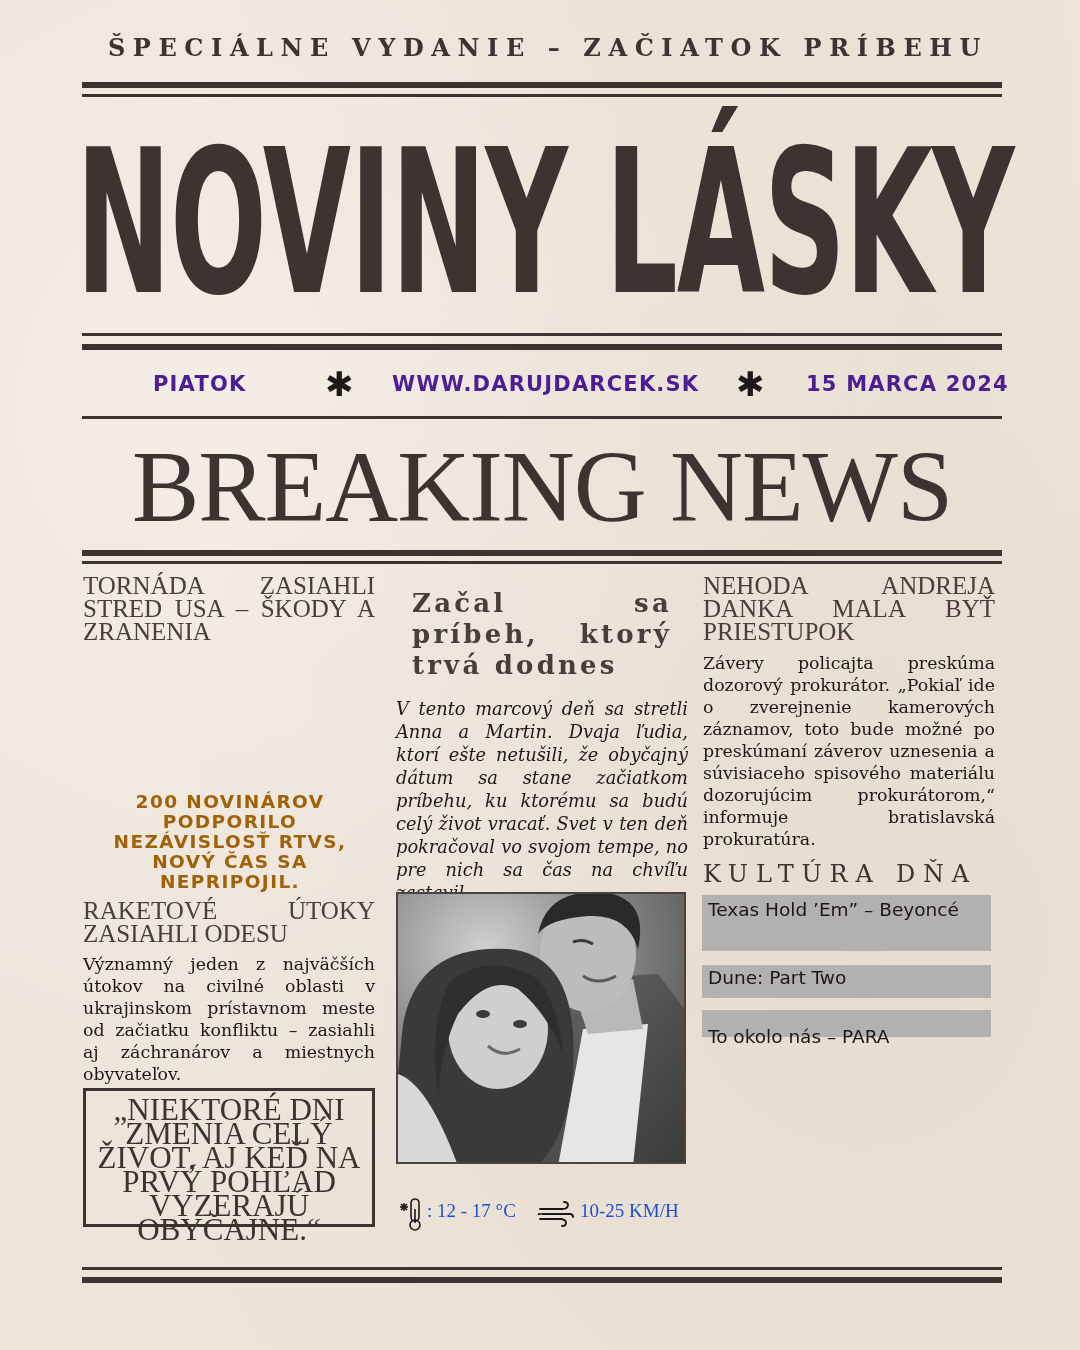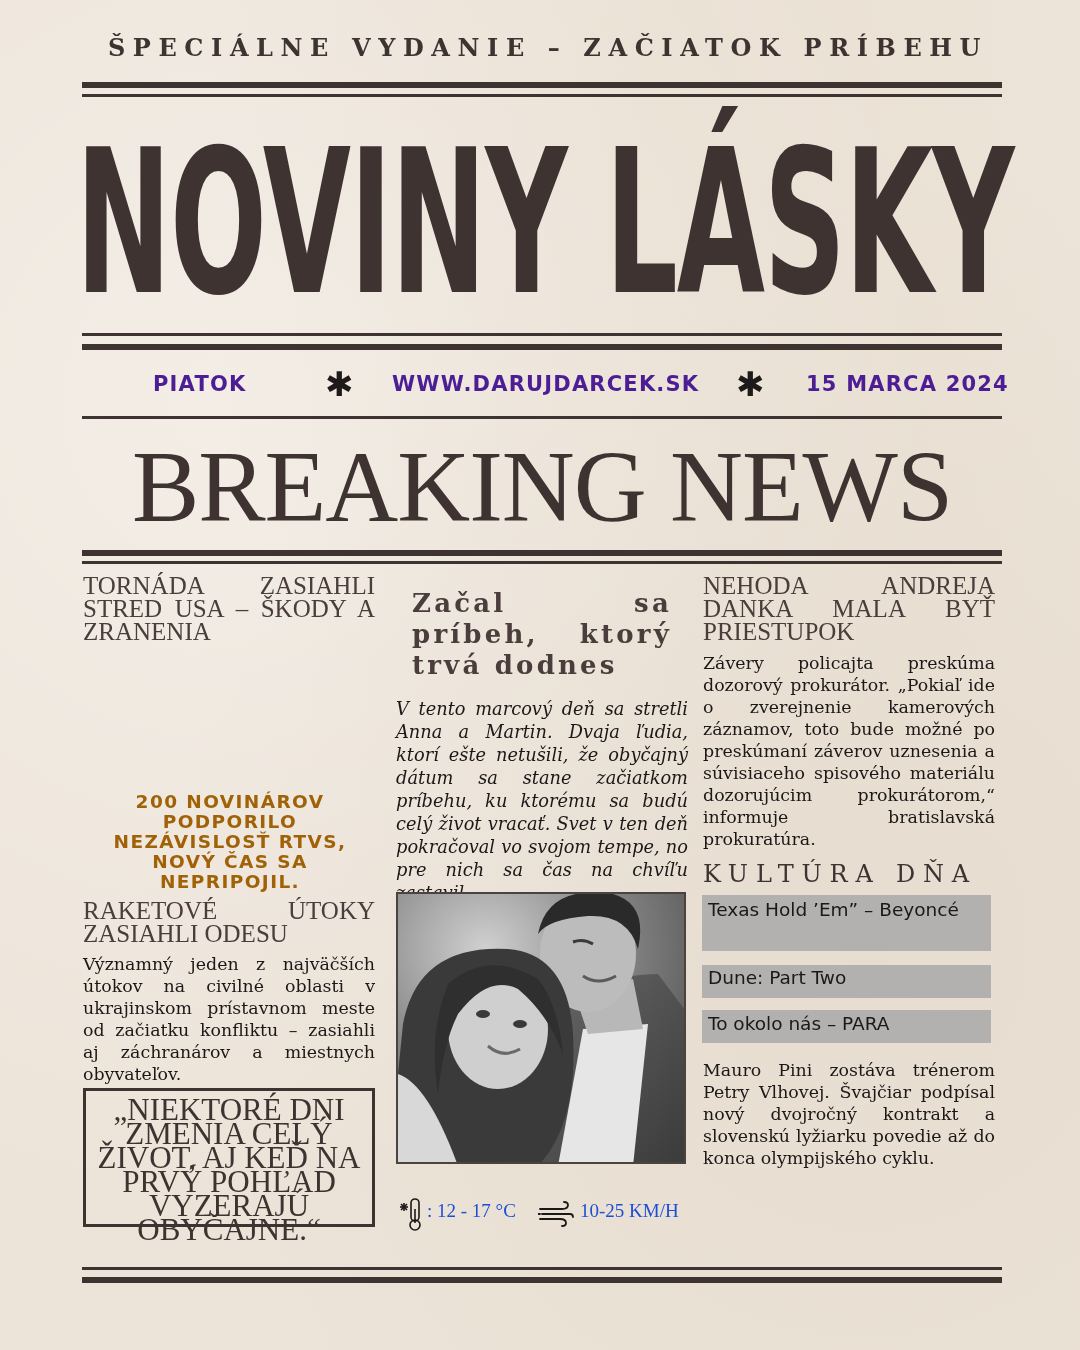--- a/index.html
+++ b/index.html
@@ -211,20 +211,19 @@
 
 <div class="col" style="left:703px;top:574px;width:292px;">
   <p class="head-serif">NEHODA ANDREJA DANKA MALA BYŤ PRIESTUPOK</p>
   <p class="body-text" style="margin-top:9px;">Závery policajta preskúma dozorový prokurátor. „Pokiaľ ide o zverejnenie kamerových záznamov, toto bude možné po preskúmaní záverov uznesenia a súvisiaceho spisového materiálu dozorujúcim prokurátorom,“ informuje bratislavská prokuratúra.</p>
 </div>
 
 <div class="abs culture-head" style="left:703px;top:860px;">KULTÚRA DŇA</div>
 
 <div class="culture-box" style="top:895px;height:56px;padding-top:2px;">Texas Hold ’Em” – Beyoncé</div>
 <div class="culture-box" style="top:965px;height:33px;">Dune: Part Two</div>
-<div class="culture-box" style="top:1010px;height:33px;padding-top:1px;">To okolo nás – PARA</div>
+<div class="culture-box" style="top:1010px;height:27px;padding-top:14px;">To okolo nás – PARA</div>
 
 <div class="col" style="left:703px;top:1057px;width:292px;">
-  <p class="body-text" style="margin-top:2px;">Mauro Pini zostáva trénerom Petry Vlhovej. Švajčiar podpísal nový dvojročný kontrakt a slovenskú lyžiarku povedie až do konca olympijského cyklu.</p>
 </div>
 
 <div class="rule" style="top:1267px;height:3px;"></div>
 <div class="rule" style="top:1277px;height:6px;"></div>
 
 </body></html>

